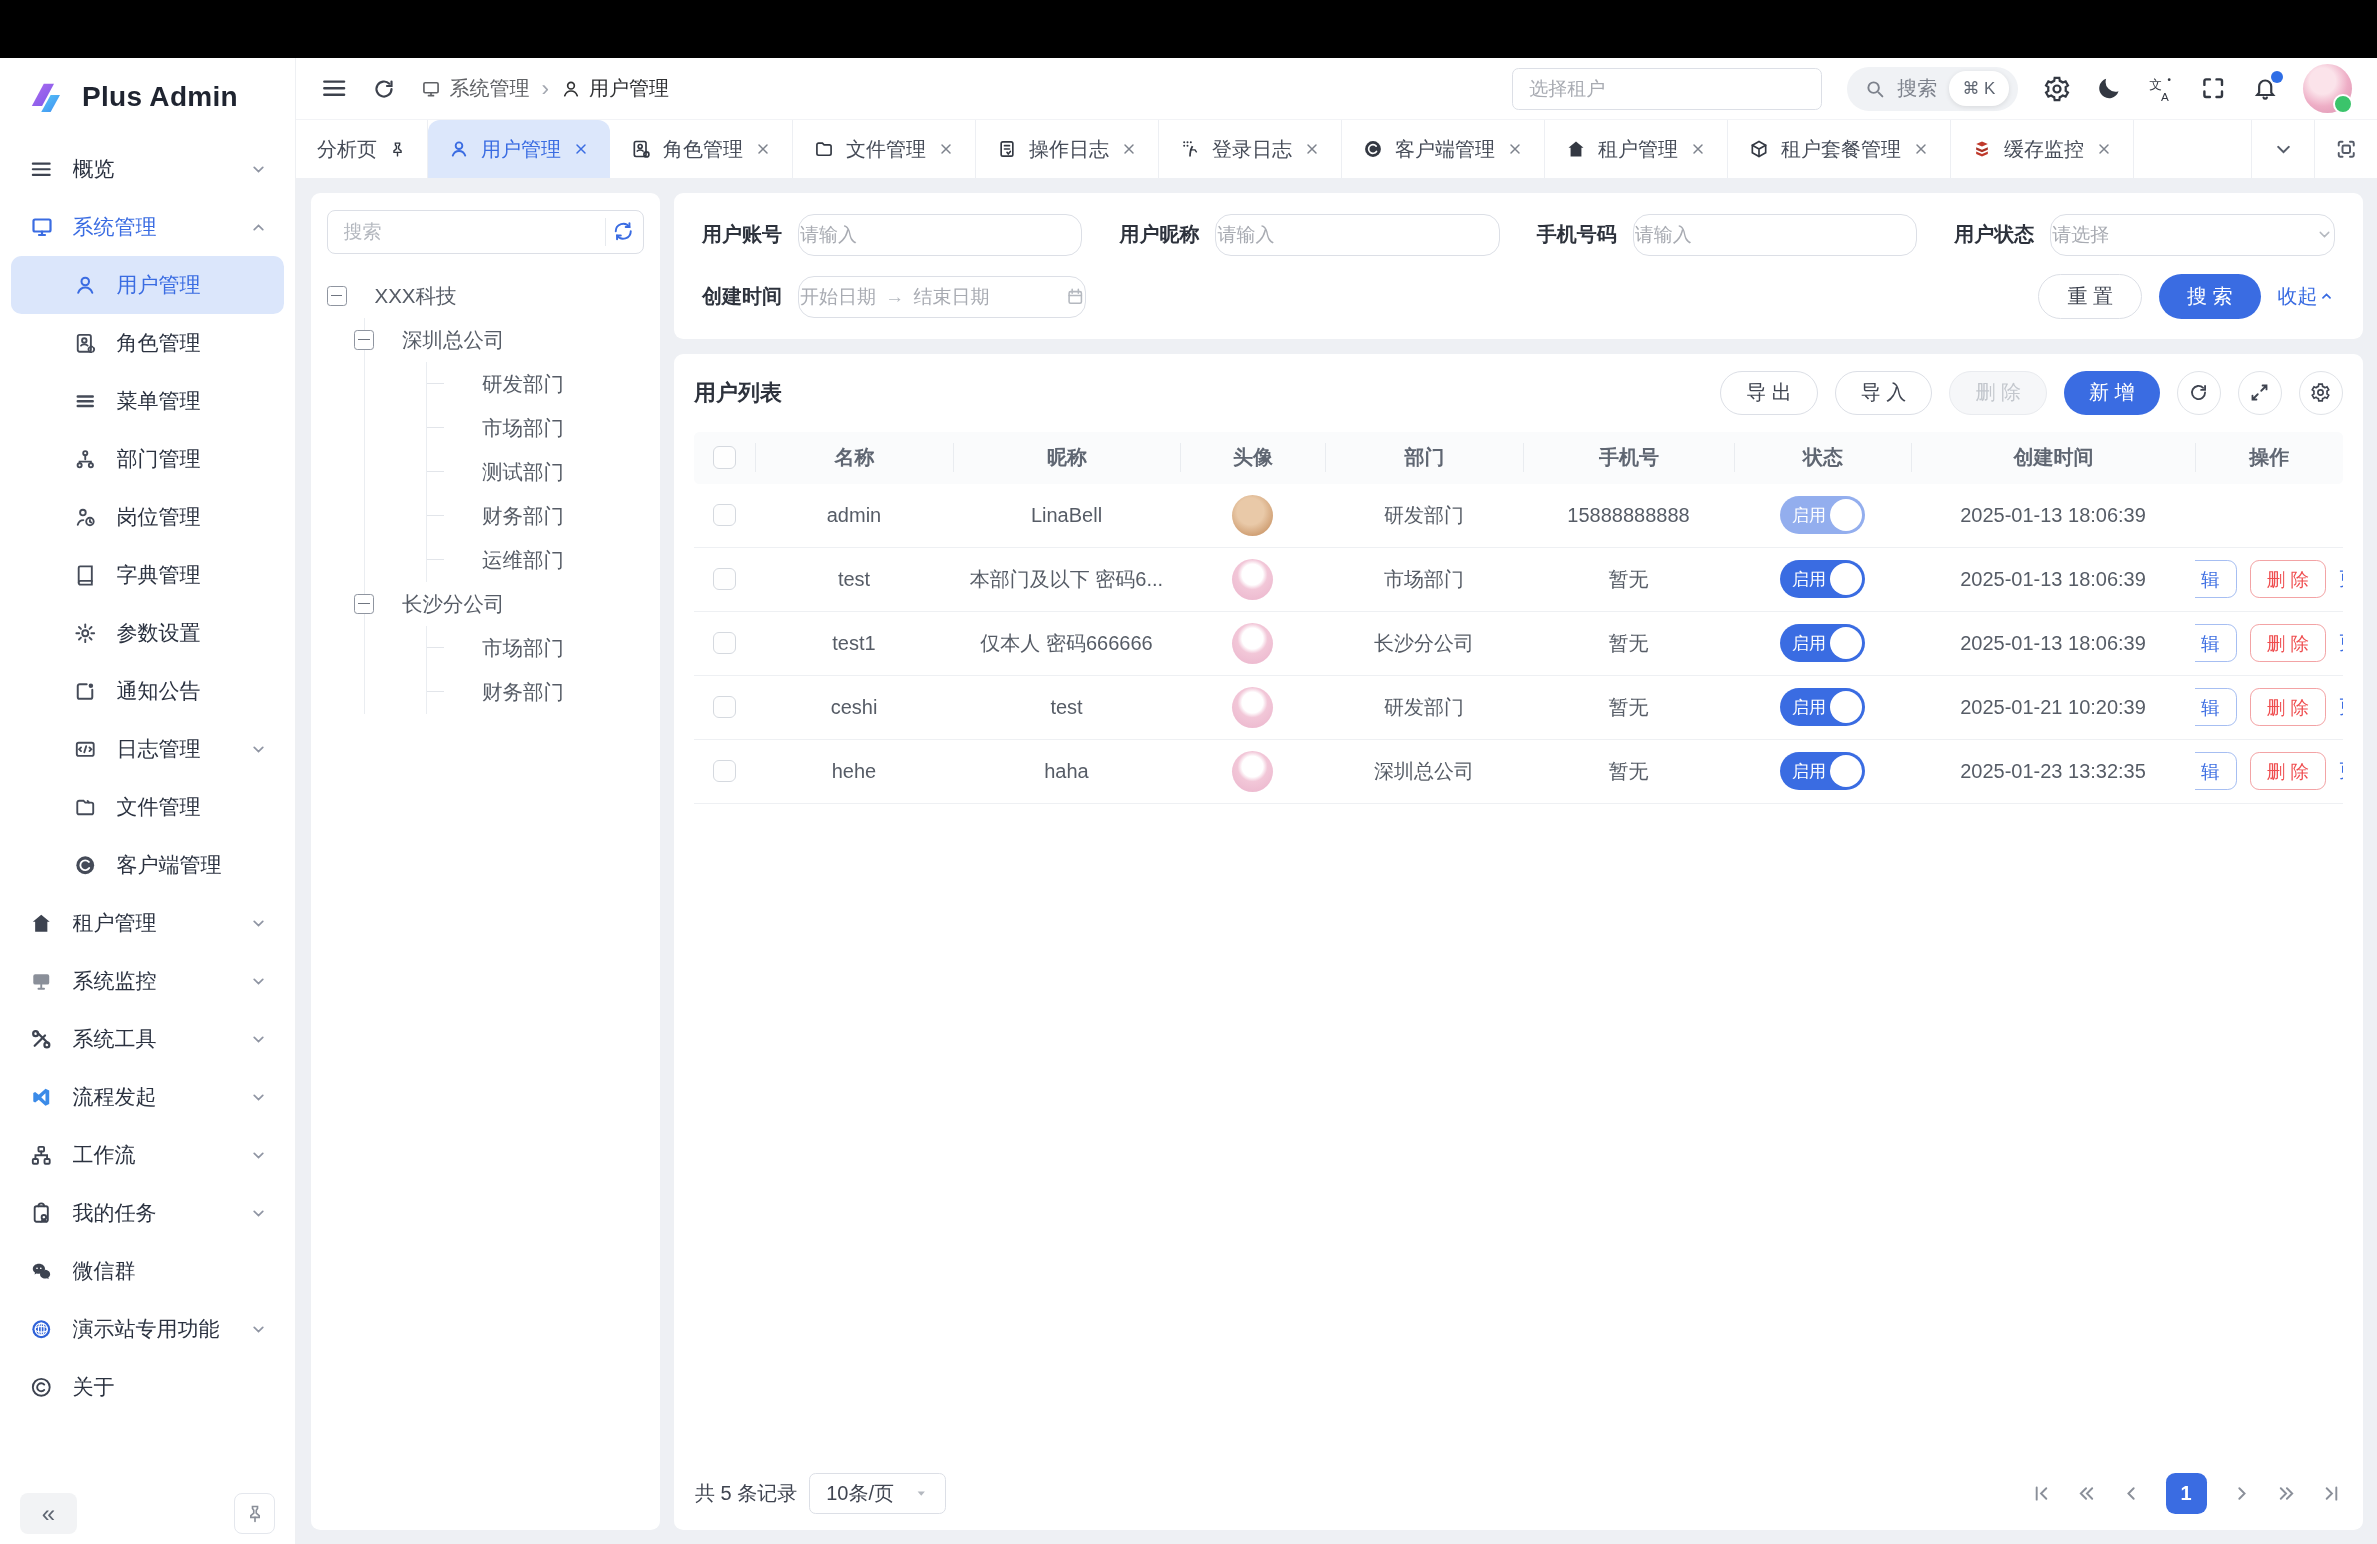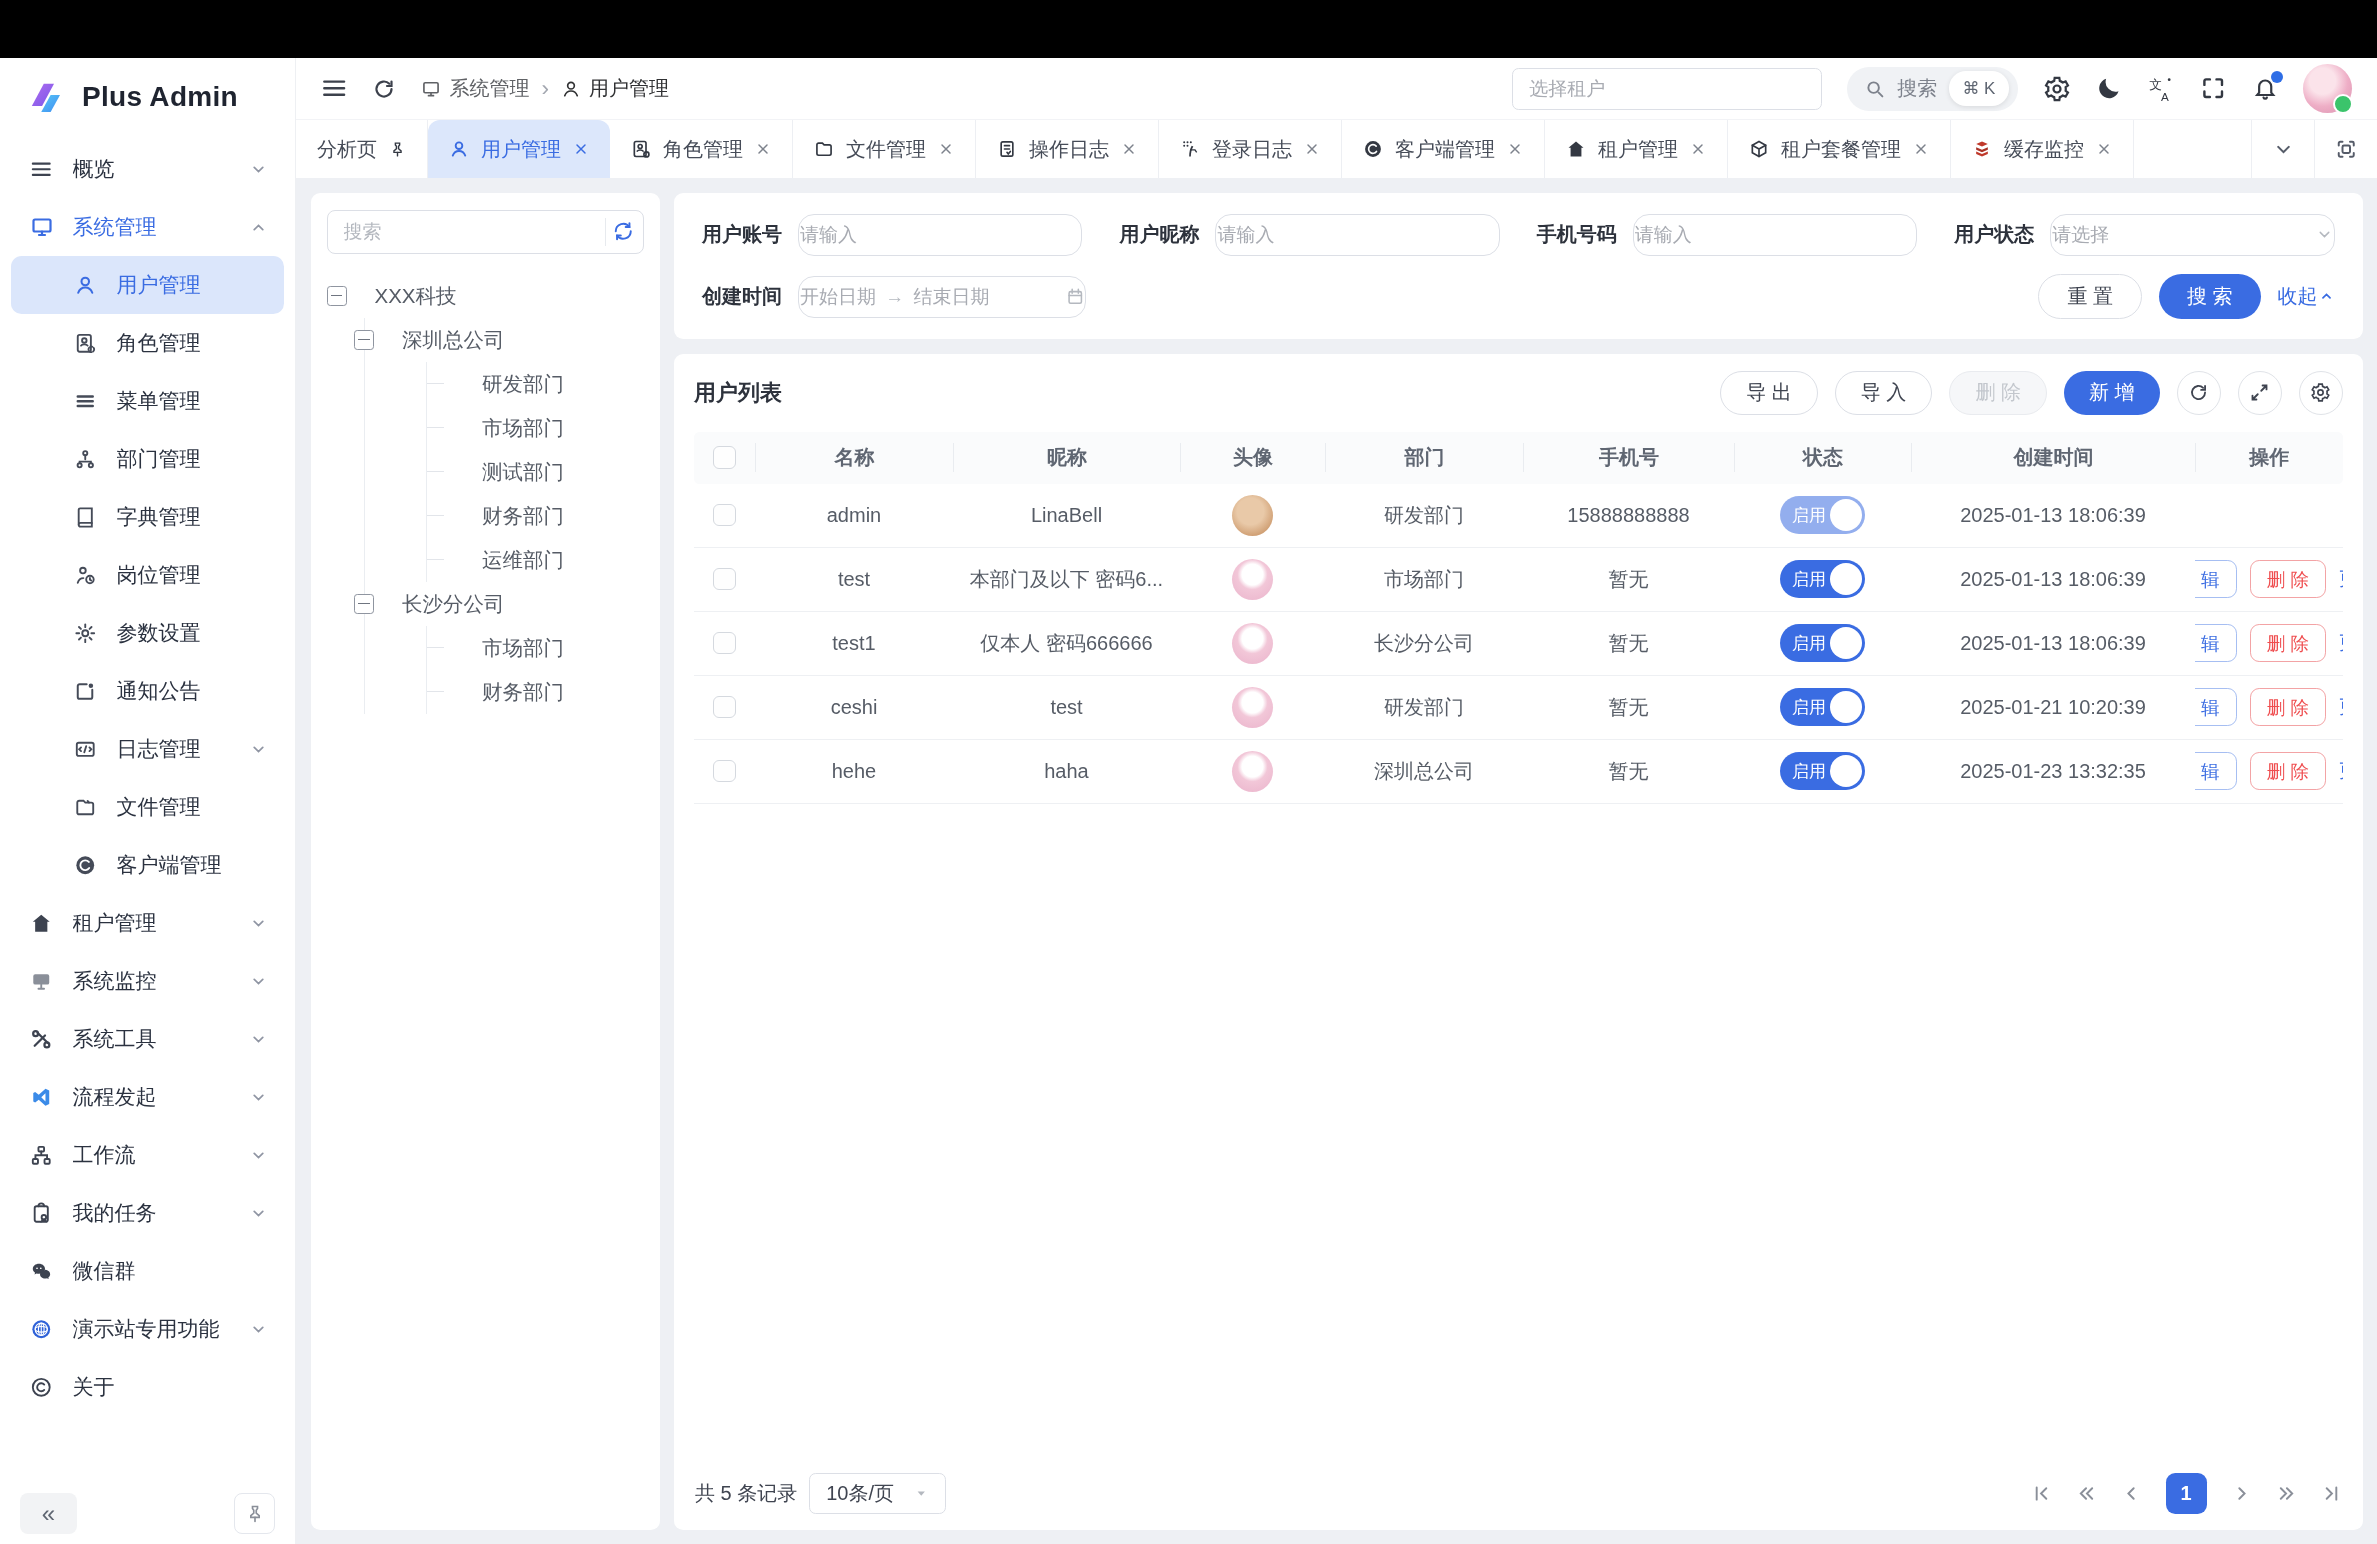--- a/index.html
+++ b/index.html
@@ -229,36 +229,36 @@
                 <circle cx="6" cy="18.5" r="2.2"></circle>
                 <circle cx="18" cy="18.5" r="2.2"></circle>
                 <path d="M12 8v4M6 16v-1.5h12V16M12 12v0"></path>
               </svg>
             </span>
           <span class="lbl">部门管理</span>
         </div>
         <div class="mi">
           <span class="ic">
               <svg width="22.5" height="22.5" viewBox="0 0 24 24" fill="none" stroke="currentColor" stroke-width="2" stroke-linecap="round">
-                <path d="M5 4a1.5 1.5 0 0 1 1.5-1.5H19V18H7A2 2 0 0 0 5 20z"></path>
-                <path d="M5 20a2 2 0 0 0 2 2h12v-4"></path>
-              </svg>
-            </span>
-          <span class="lbl">字典管理</span>
-        </div>
-        <div class="mi">
-          <span class="ic">
-              <svg width="22.5" height="22.5" viewBox="0 0 24 24" fill="none" stroke="currentColor" stroke-width="2" stroke-linecap="round">
                 <circle cx="9.5" cy="7" r="3"></circle>
                 <path d="M4 20c1-3.4 3-5 6-5"></path>
                 <circle cx="17" cy="16.5" r="4"></circle>
                 <path d="M17 14.8v1.9l1.4 1"></path>
               </svg>
             </span>
           <span class="lbl">岗位管理</span>
+        </div>
+        <div class="mi">
+          <span class="ic">
+              <svg width="22.5" height="22.5" viewBox="0 0 24 24" fill="none" stroke="currentColor" stroke-width="2" stroke-linecap="round">
+                <path d="M5 4a1.5 1.5 0 0 1 1.5-1.5H19V18H7A2 2 0 0 0 5 20z"></path>
+                <path d="M5 20a2 2 0 0 0 2 2h12v-4"></path>
+              </svg>
+            </span>
+          <span class="lbl">字典管理</span>
         </div>
         <div class="mi">
           <span class="ic">
               <svg width="22.5" height="22.5" viewBox="0 0 24 24" fill="none" stroke="currentColor" stroke-width="2" stroke-linecap="round">
                 <circle cx="12" cy="12" r="3.2"></circle>
                 <path d="M12 2.5v3M12 18.5v3M2.5 12h3M18.5 12h3M5.3 5.3l2.1 2.1M16.6 16.6l2.1 2.1M18.7 5.3l-2.1 2.1M7.4 16.6l-2.1 2.1"></path>
               </svg>
             </span>
           <span class="lbl">参数设置</span>
         </div>

